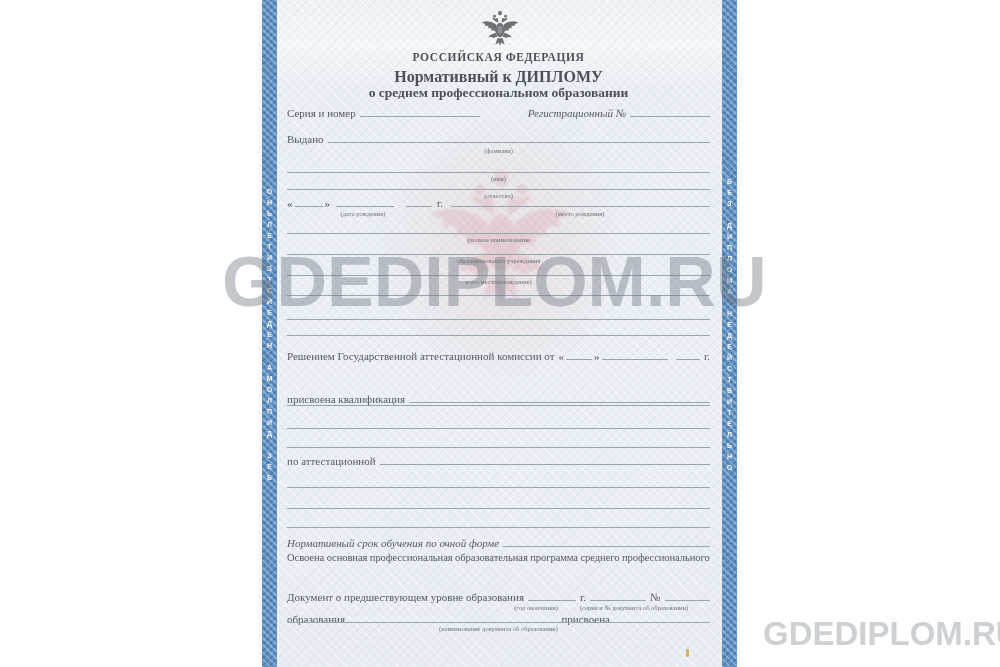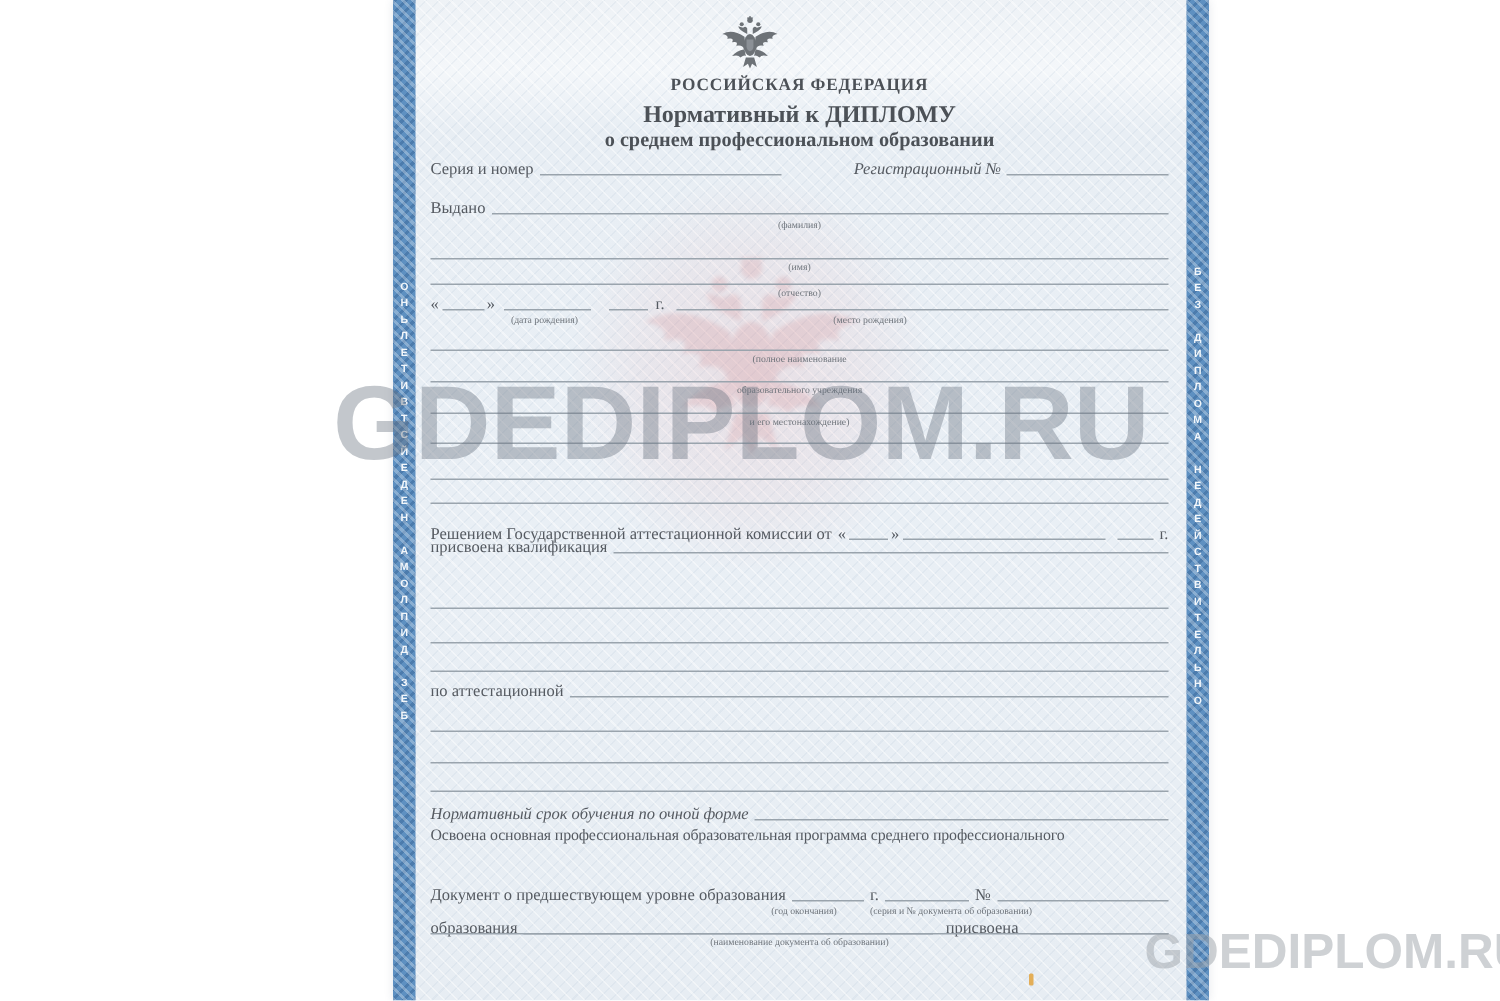--- a/index.html
+++ b/index.html
@@ -2,21 +2,21 @@
 <html><head>
 <meta charset="utf-8">
 <style>
   html,body{margin:0;padding:0;}
   body{
     width:1000px;height:667px;position:relative;background:#ffffff;
     font-family:"Liberation Serif",serif;overflow:hidden;
   }
   
   .page{
-    position:absolute;left:262px;top:0;width:544px;height:667px;
+    position:absolute;left:262px;top:0;width:475px;height:667px;
     background:
       repeating-linear-gradient(45deg, rgba(255,255,255,.45) 0 1px, transparent 1px 6px),
       repeating-linear-gradient(-45deg, rgba(178,196,214,.16) 0 1px, transparent 1px 6px),
       linear-gradient(180deg,#eef2f6 0%,#f4f7fa 7%,#e8eef4 13%,#e9eff5 55%,#e7edf3 100%);
     box-shadow:0 0 6px rgba(40,60,90,.12);
   }
   
   .strip{
     position:absolute;top:0;width:15px;height:667px;
     background-color:#5e90c1;
@@ -225,21 +225,21 @@
   <div class="row" style="top:348px;">
     <span class="lbl">Решением Государственной аттестационной комиссии от</span>
     <span>«</span>
     <span class="seg" style="width:26px;margin-left:2px;"></span>
     <span style="margin-left:2px;">»</span>
     <span class="seg" style="flex:1;margin-left:2px;"></span>
     <span class="seg" style="width:24px;margin-left:8px;"></span>
     <span style="margin-left:4px;">г.</span>
   </div>
 
-  <div class="row" style="top:357px;">
+  <div class="row" style="top:391px;">
     <span class="lbl">присвоена квалификация</span>
     <span class="seg" style="flex:1;"></span>
   </div>
   <div class="rule" style="top:405px;"></div>
   <div class="rule" style="top:428px;"></div>
   <div class="rule" style="top:447px;"></div>
 
   <div class="row" style="top:453px;">
     <span class="lbl">по аттестационной</span>
     <span class="seg" style="flex:1;"></span>

